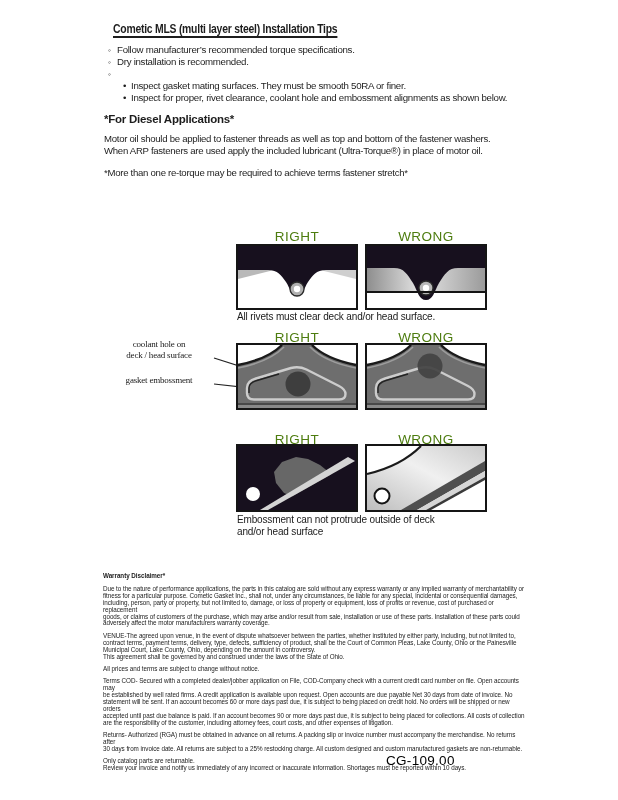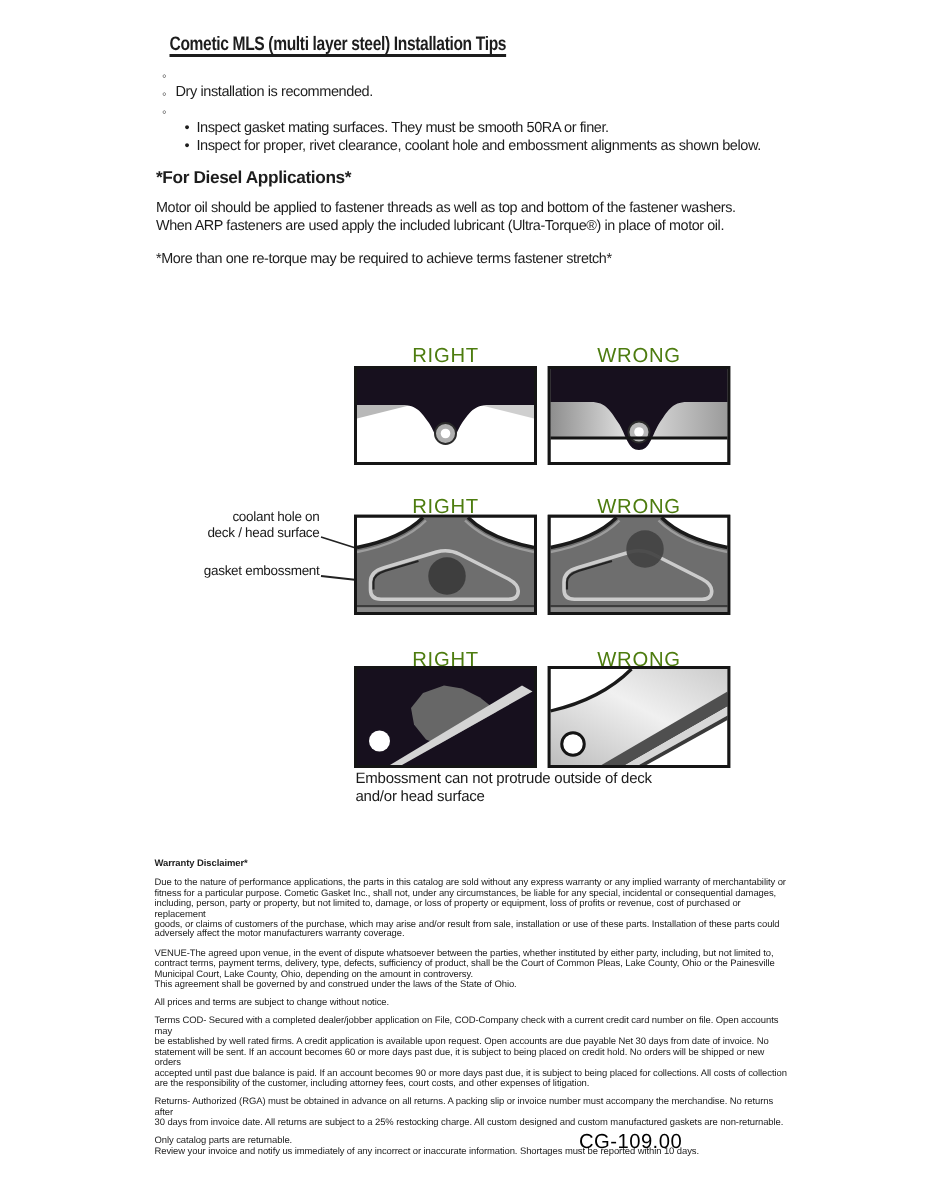--- a/index.html
+++ b/index.html
@@ -24,40 +24,41 @@
   .b-row.sub { margin-left:19px; }
   .b-row.sub .mk { width:8px; font-size:9.7px; }
   .h2 { margin:9px 0 8px; font-size:11.5px; font-weight:bold; letter-spacing:-0.25px; }
   .para { margin-bottom:10px; font-size:9.6px; letter-spacing:-0.28px; line-height:12.2px; white-space:pre-line; }
 
   
   .fig-label { position:absolute; width:122px; text-align:center; font-size:13.5px; letter-spacing:0.5px; color:#4d7c0f; }
   .panel { position:absolute; width:122px; }
   .panel svg { display:block; width:100%; height:auto; }
   .fig-cap { position:absolute; font-size:10px; letter-spacing:-0.15px; line-height:11.5px; color:#1a1a1a; white-space:pre-line; }
-  .callout { position:absolute; width:108px; text-align:right; font-size:9px; letter-spacing:-0.2px; line-height:10.5px; color:#1a1a1a; white-space:pre-line; }
+  .callout { position:absolute; width:108px; text-align:center; font-size:9px; letter-spacing:-0.2px; line-height:10.5px; color:#1a1a1a; white-space:pre-line;font-family:Liberation Serif, serif; }
   .callout-lines { position:absolute; left:105px; top:338px; width:200px; height:60px; }
 
   
   .legal { position:absolute; left:103px; top:573px; width:424px; font-size:6.3px; line-height:6.9px; letter-spacing:-0.05px; color:#222; }
   .legal p { white-space:pre-line; margin-bottom:5.5px; }
   .legal .lh { font-weight:bold; margin-bottom:6px; }
 
   .footer-code { position:absolute; left:386px; top:753px; font-size:13.5px; letter-spacing:0.3px; color:#000000; }
 </style>
 </head>
 <body>
 
 <div class="page">
 
   <div class="intro">
     <div class="title">Cometic MLS (multi layer steel) Installation Tips</div>
 
     <div class="b-row">
       <span class="mk">◦</span>
+      <span>Follow manufacturer’s recommended torque specifications.</span>
     </div>
     <div class="b-row">
       <span class="mk">◦</span>
       <span>Dry installation is recommended.</span>
     </div>
     <div class="b-row">
       <span class="mk">◦</span>
     </div>
     <div class="b-row sub">
       <span class="mk">•</span>
@@ -99,20 +100,21 @@
       </defs>
       <rect x="1" y="1" width="120" height="64" fill="#ffffff" stroke="#151515" stroke-width="2"></rect>
       <rect x="2" y="24" width="118" height="24" fill="url(#g1w)"></rect>
       <path d="M2,2 H120 V24 H93 C83,24 80,30 74,39 C69,48 68,56 61,56 C54,56 53,48 48,39 C42,30 39,24 29,24 H2 Z" fill="#17101e"></path>
       <circle cx="61" cy="44" r="7" fill="#b8b8b8" stroke="#2a2a2a" stroke-width="1.3"></circle>
       <circle cx="61" cy="44" r="3.2" fill="#ffffff"></circle>
       <line x1="2" y1="48" x2="120" y2="48" stroke="#141414" stroke-width="2"></line>
       <rect x="1" y="1" width="120" height="64" fill="none" stroke="#151515" stroke-width="2"></rect>
     </svg>
   </div>
+  <div class="fig-cap" style="left:237px; top:311px;">All rivets must clear deck and/or head surface.</div>
 
   <div class="fig-label" style="left:236px; top:330px;">RIGHT</div>
   <div class="fig-label" style="left:365px; top:330px;">WRONG</div>
 
   <div class="callout" style="left:105px; top:339px;">coolant hole on
 deck / head surface</div>
   <div class="callout" style="left:105px; top:375px;">gasket embossment</div>
   <svg class="callout-lines" viewBox="0 0 200 60" xmlns="http://www.w3.org/2000/svg">
     <line x1="109" y1="20" x2="191" y2="46" stroke="#222" stroke-width="1.2"></line>
     <line x1="109" y1="46" x2="154" y2="51" stroke="#222" stroke-width="1.2"></line>

